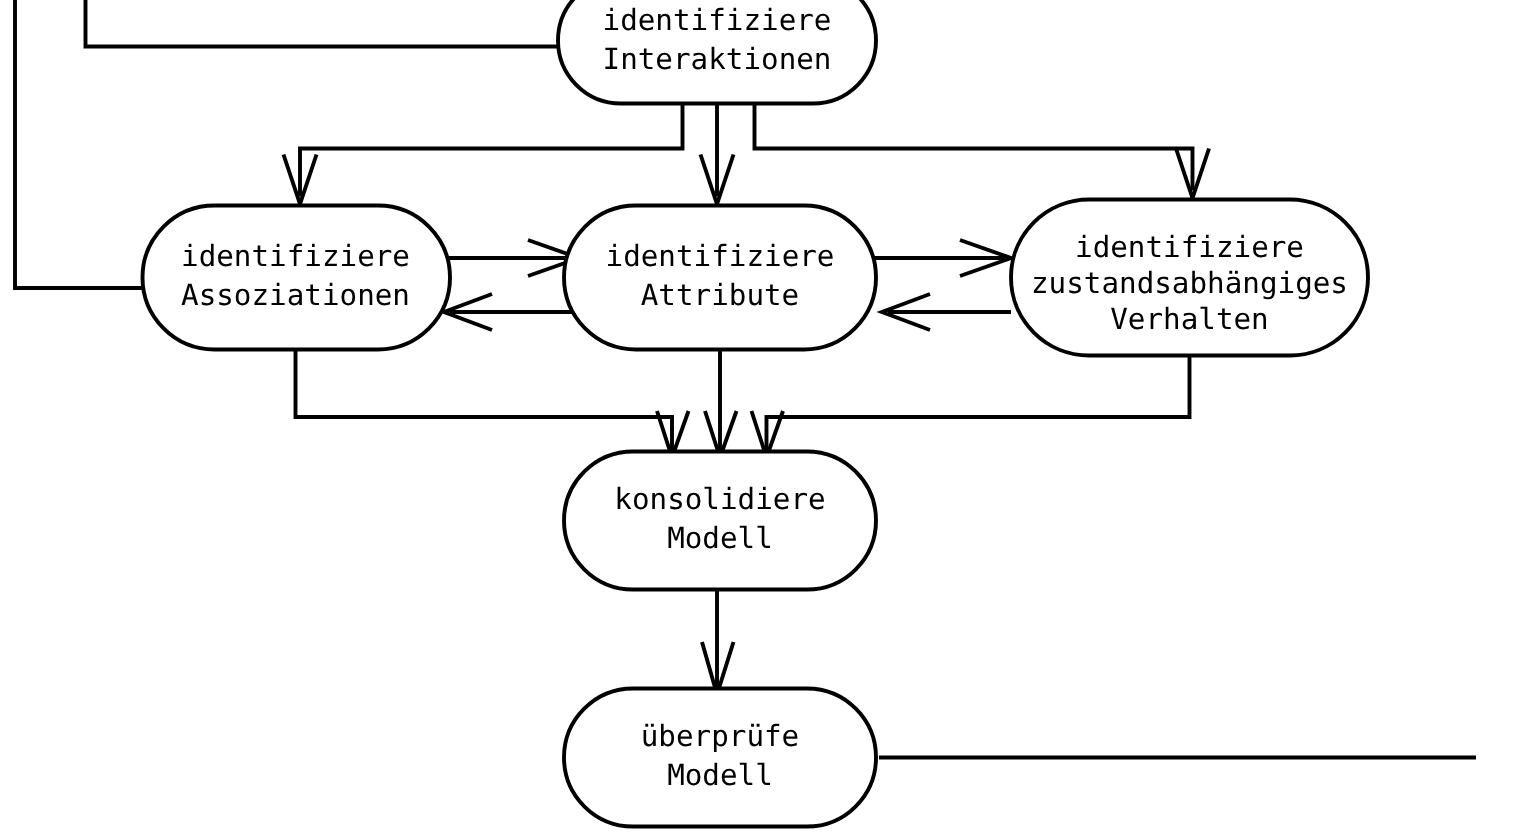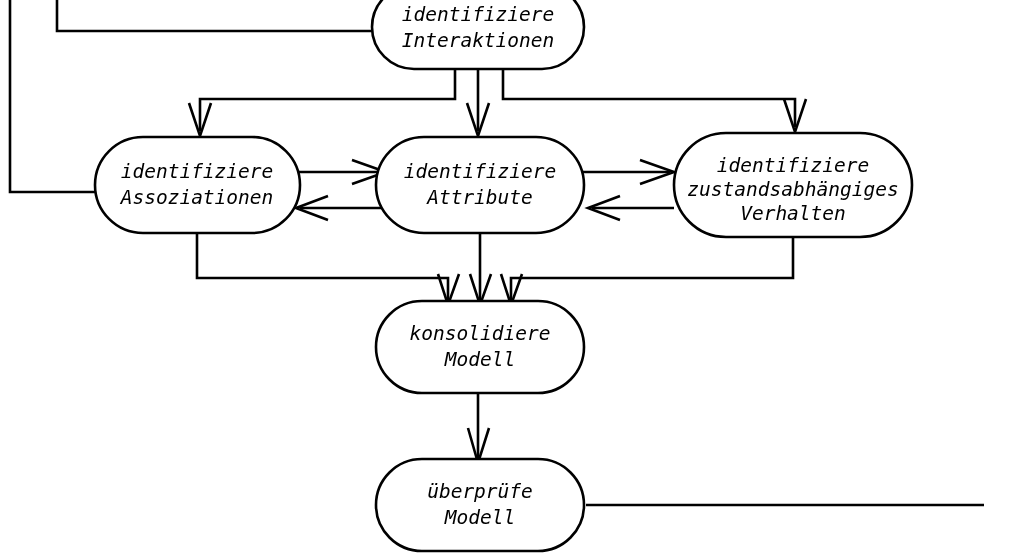--- a/index.html
+++ b/index.html
@@ -9,21 +9,20 @@
   }
   body {
     font-family: "DejaVu Sans Mono", "Liberation Mono", monospace;
   }
   #canvas-wrap {
     position: relative;
     width: 984px;
     height: 557px;
     background: #ffffff;
     overflow: hidden;
-    font-style: italic;
   }
   #diagram-svg {
     position: absolute;
     top: 0;
     left: 0;
     width: 1024px;
     height: 557px;
     display: block;
   }
   .node-shape {

